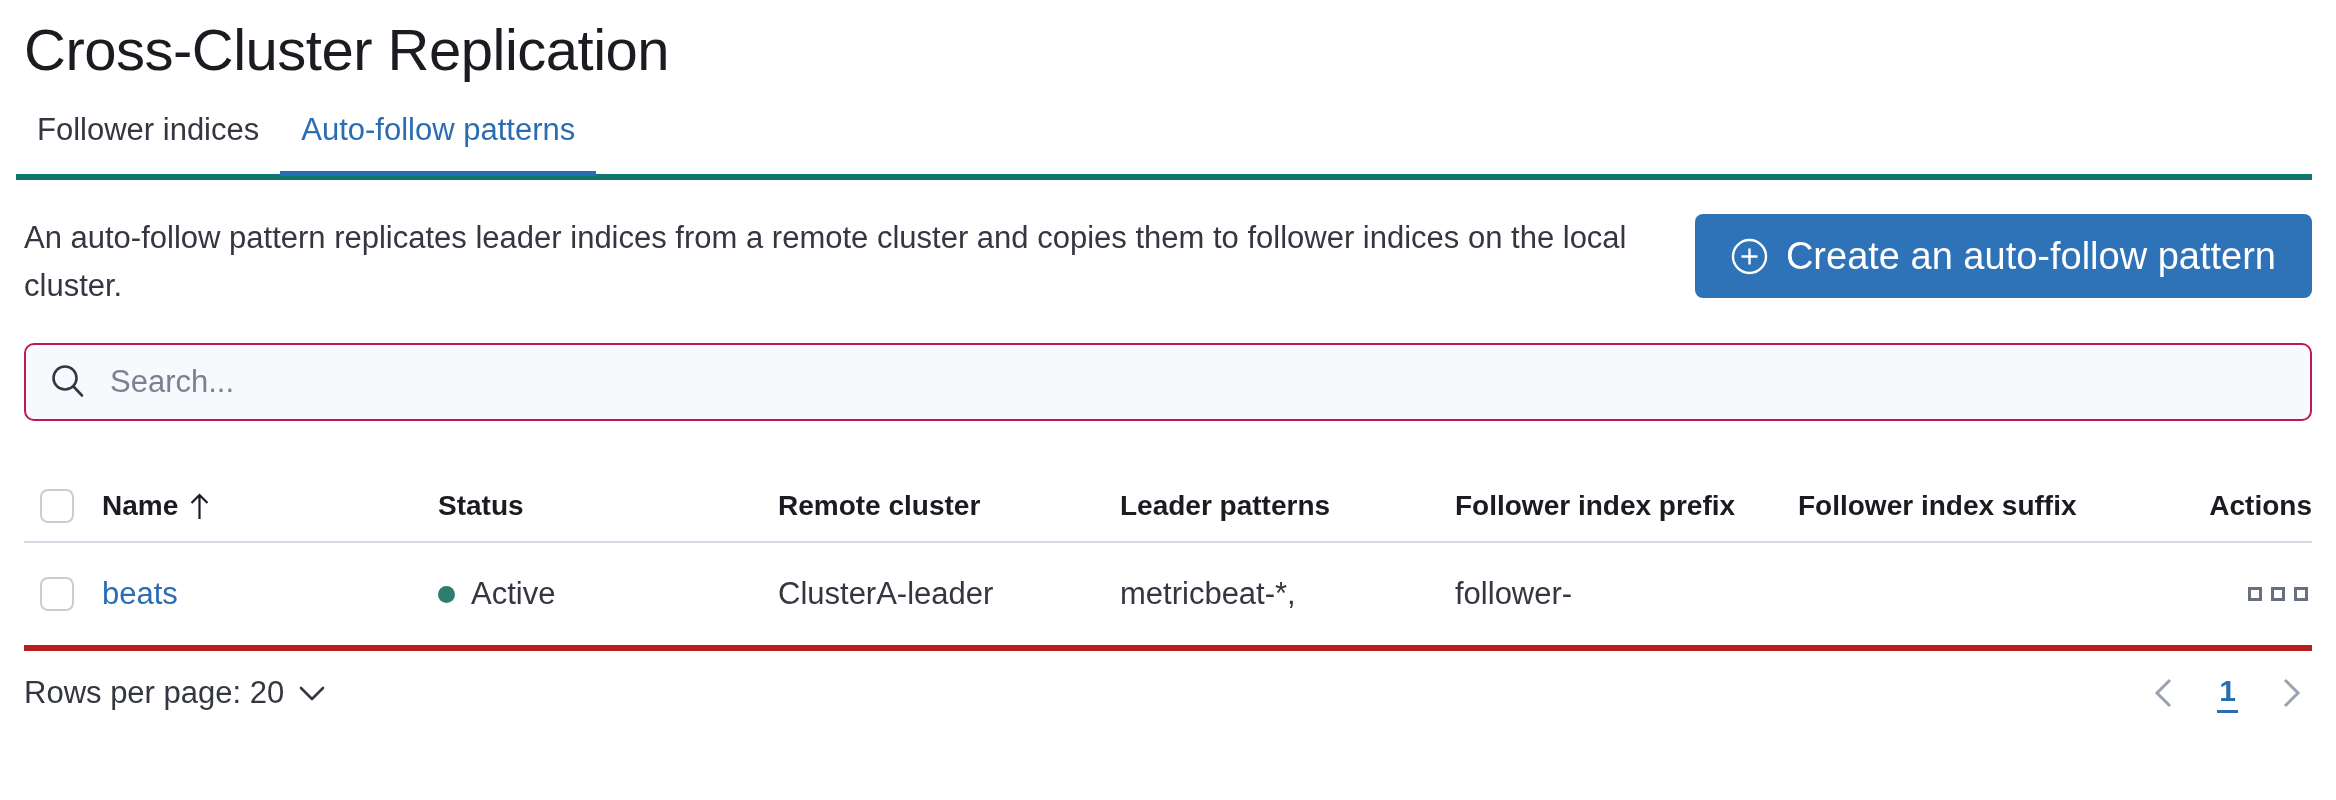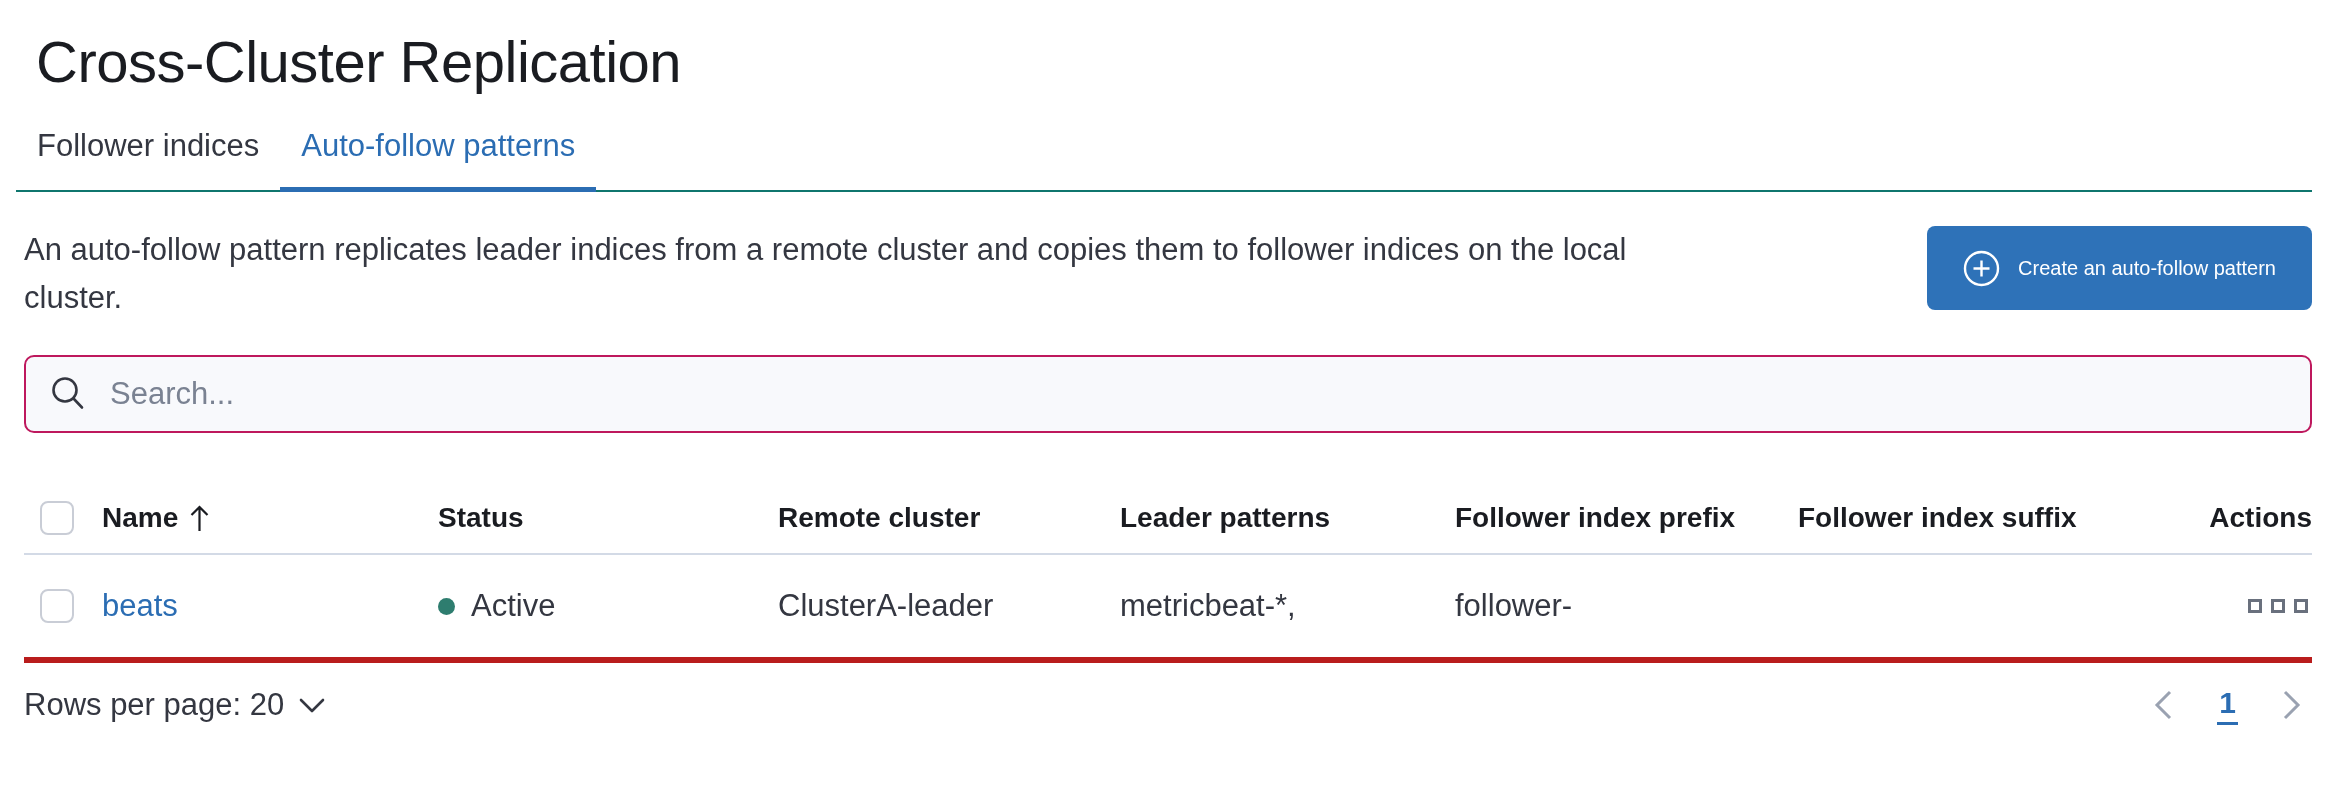--- a/index.html
+++ b/index.html
@@ -6,47 +6,47 @@
   html,body { margin:0; padding:0; }
   body {
     width:2336px; height:800px; background:#ffffff;
     font-family:"Liberation Sans","DejaVu Sans",sans-serif;
     color:#343741; overflow:hidden;
   }
   .page { padding:14px 24px 0 24px; }
 
   
   .page-title {
-    margin:12px; font-size:58px; font-weight:400; color:#1a1c21;
+    margin:0; font-size:58px; font-weight:400; color:#1a1c21;
     line-height:72px; letter-spacing:-0.5px;
   }
 
   
   .tabs {
-    margin-top:8px; display:flex; border-bottom:2px solid #0f766e;
+    margin-top:8px; display:flex; border-bottom:6px solid #0f766e;
     margin-left:-8px;
     text-align:center;
   }
   .tab {
     position:relative; padding:18px 21px 26px 21px; font-size:31px;
     color:#343741; cursor:pointer; white-space:nowrap;
   }
   .tab.active { color:#2b6db3; }
   .tab.active::after {
     content:""; position:absolute; left:0; right:0; bottom:-2px;
     height:5px; background:#2b6db3;
   }
 
   
   .desc-row { display:flex; align-items:flex-start; margin-top:34px; }
   .desc { font-size:31px; line-height:48px; color:#343741; width:1660px; }
   .create-btn {
     margin-left:auto; display:flex; align-items:center; gap:18px;
     background:#2e72b8; color:#ffffff; border:none; border-radius:8px;
-    height:84px; padding:0 36px; font-size:20px;
+    height:84px; padding:0 36px; font-size:38px;
     font-family:inherit; cursor:pointer; white-space:nowrap;
   }
 
   
   .search-bar {
     margin-top:33px; height:78px; display:flex; align-items:center;
     background:#f8f9fc; border:2px solid #be185d; border-radius:10px;
     padding:0 22px; gap:20px;
   }
   .search-bar input {

